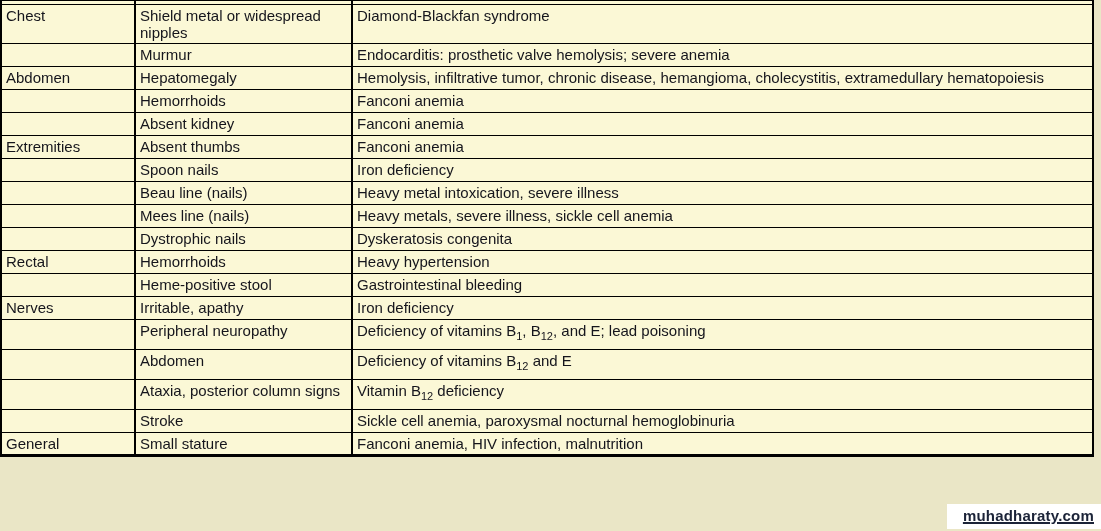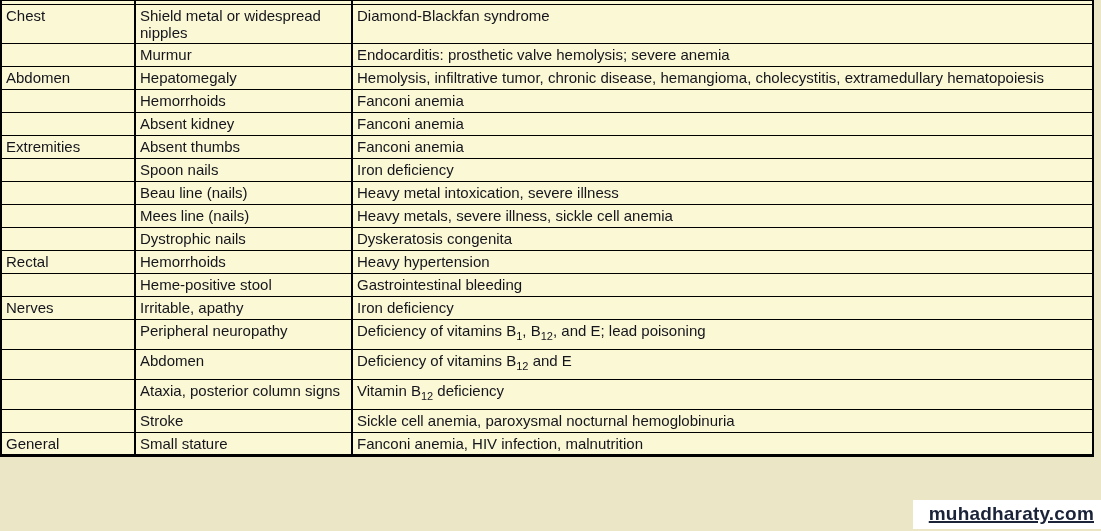--- a/index.html
+++ b/index.html
@@ -59,21 +59,21 @@
     line-height: 0;
   }
   .watermark-box {
     position: absolute;
     right: 0;
     bottom: 2px;
     background: var(--watermark-background, #ffffff);
     padding: 3px 7px 4px 16px;
   }
   .watermark-text {
-    font-size: 19px;
+    font-size: 15px;
     font-weight: bold;
     color: var(--watermark-color, #1b2338);
     text-decoration: underline;
     text-decoration-thickness: 2px;
     letter-spacing: 0.2px;
   }
 </style>
 </head>
 <body>
 

